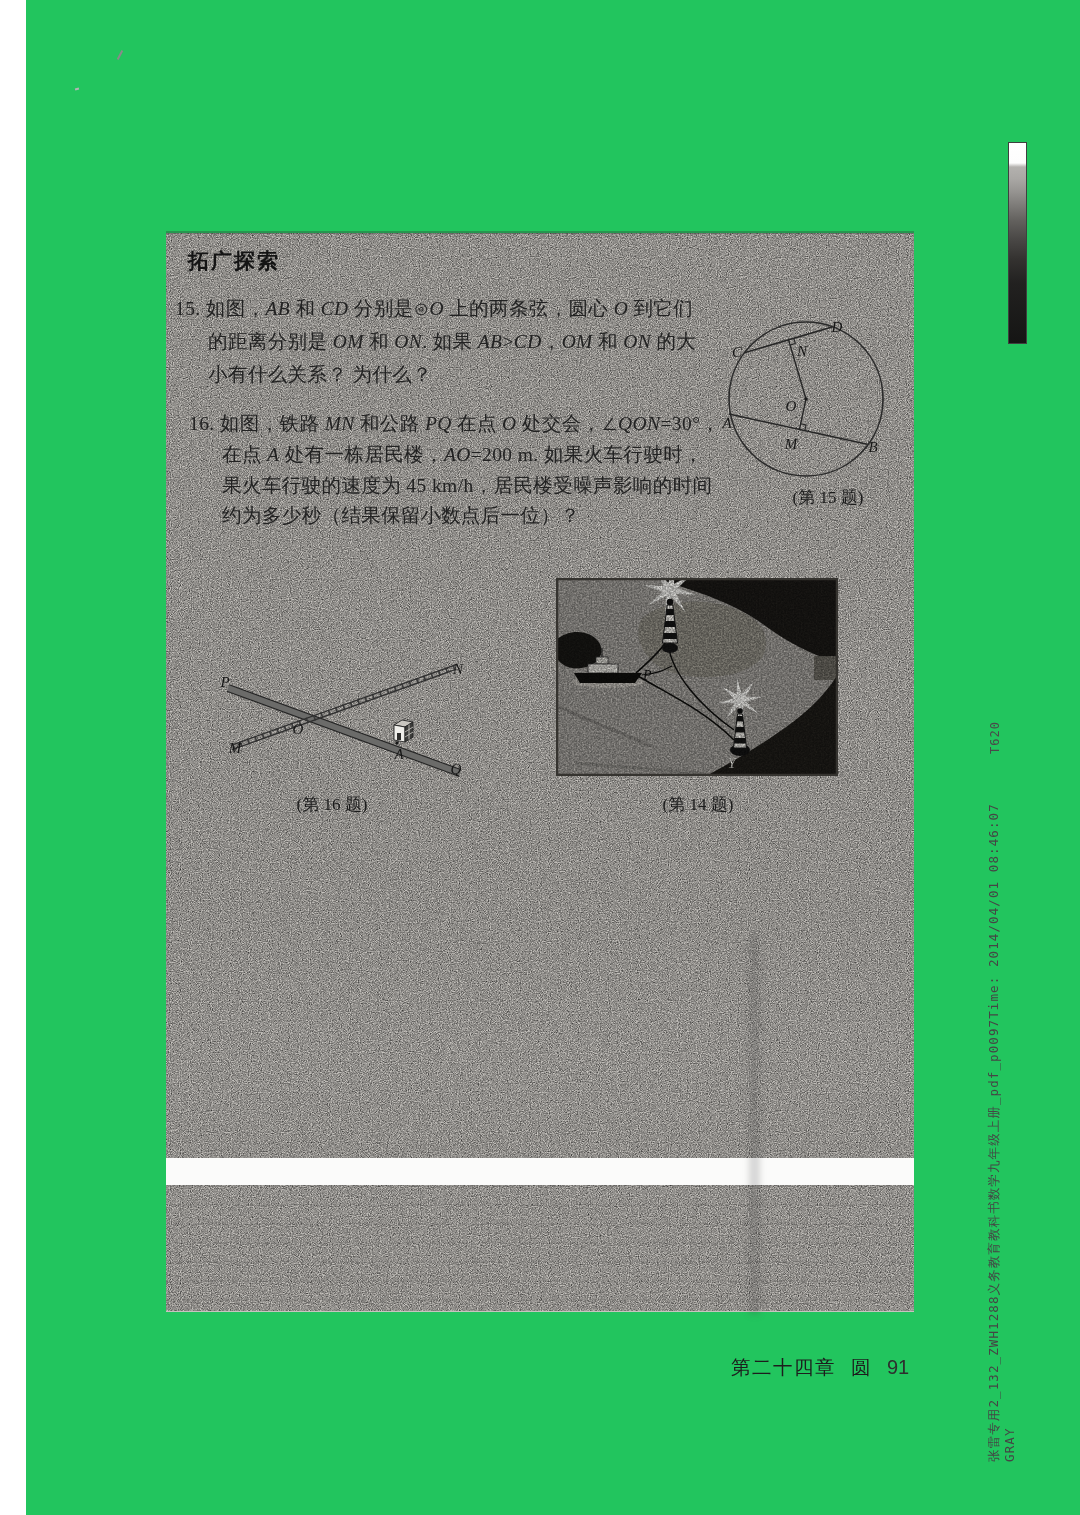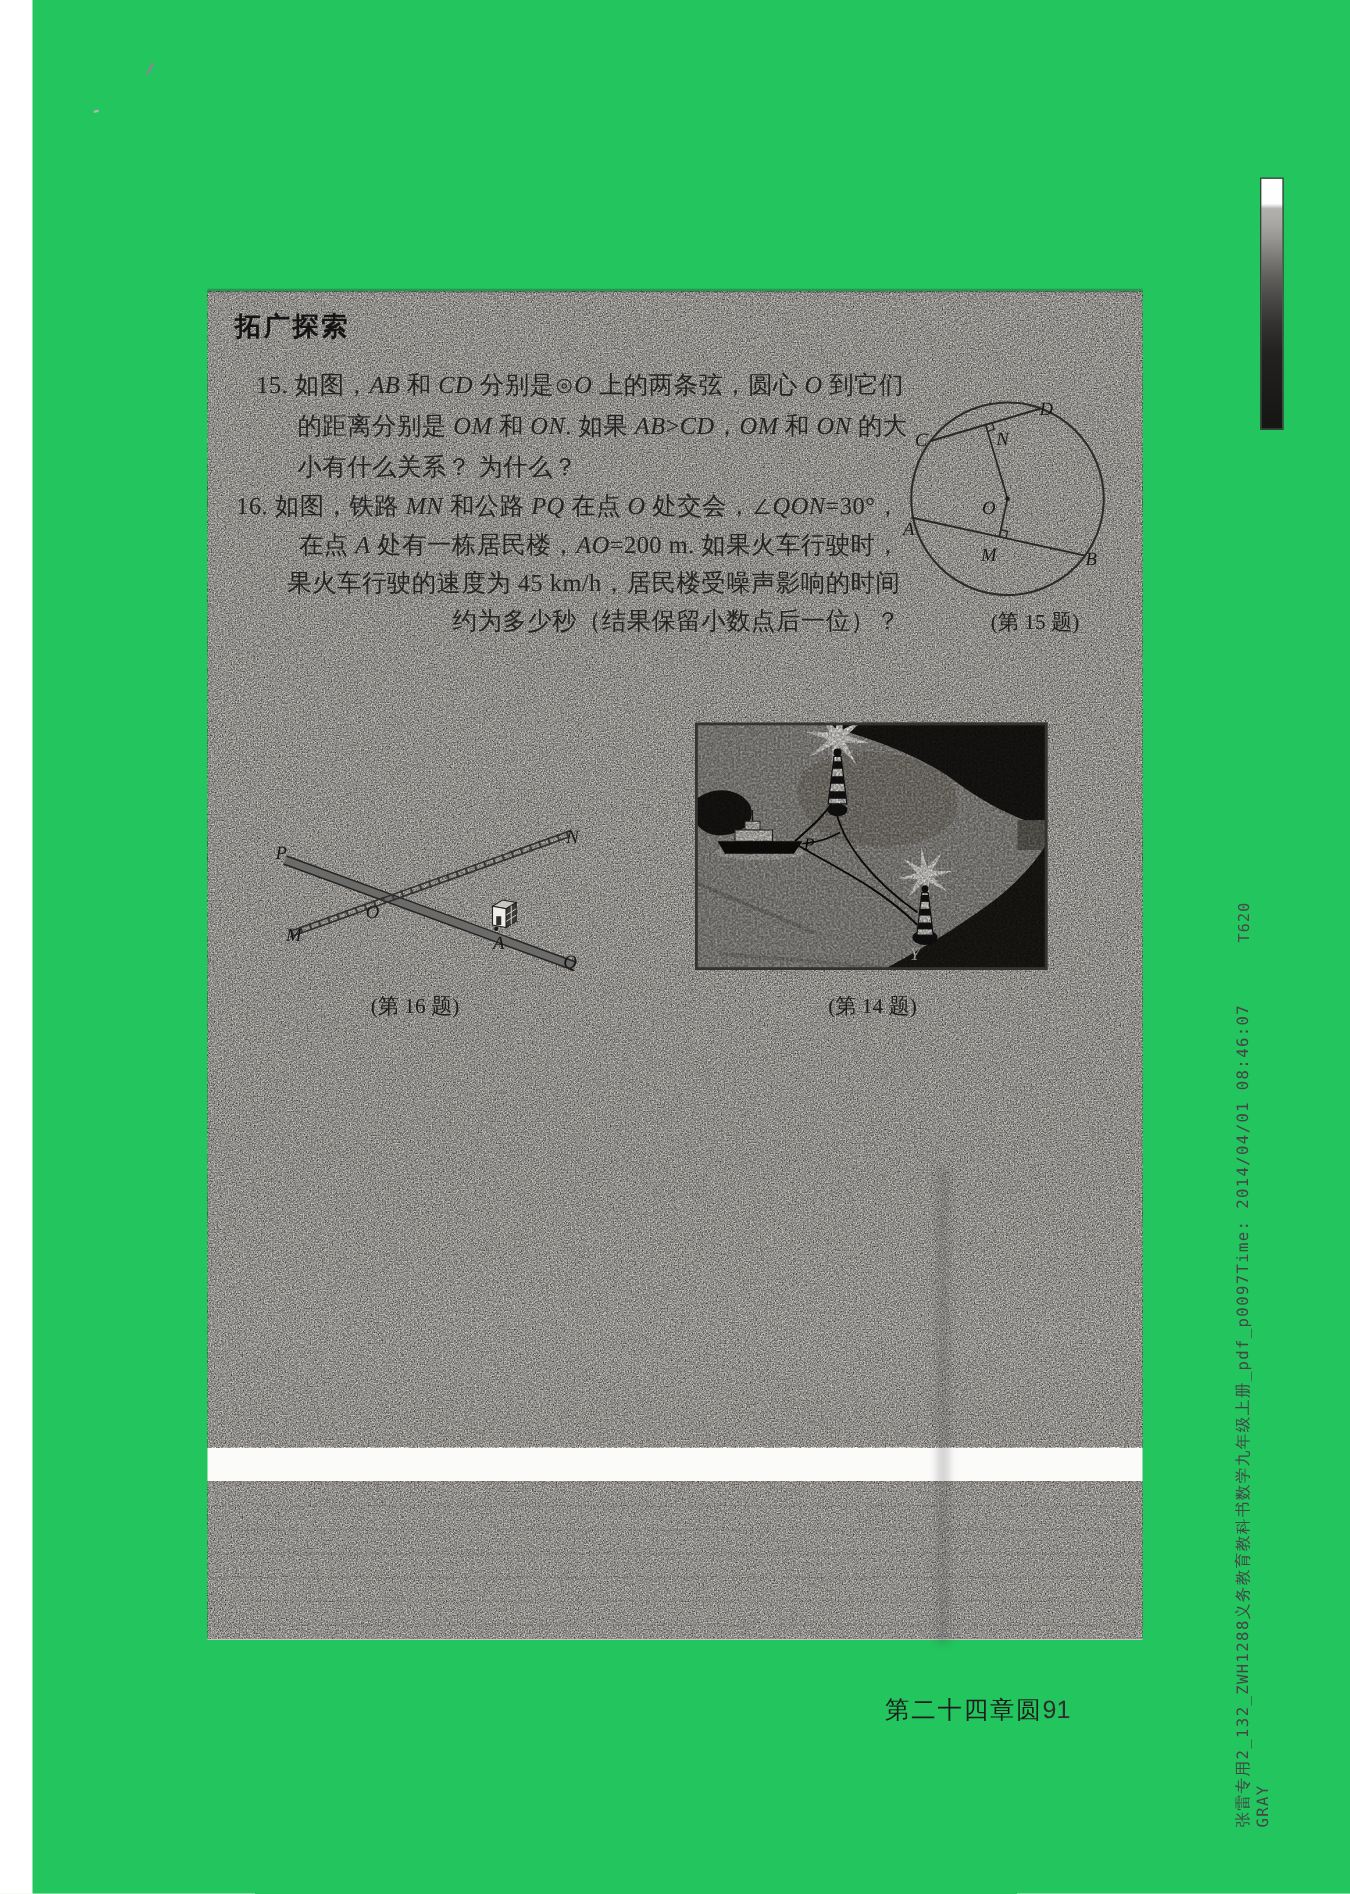--- a/index.html
+++ b/index.html
@@ -22,29 +22,29 @@
   
   .calib{position:absolute;left:982px;top:142px;width:17px;height:200px;border:1px solid #3f3f3f;
     background:linear-gradient(180deg,#ffffff 0%,#fdfdfd 10%,#b3b1ae 12%,#a9a7a4 18%,#979592 24%,
       #7e7c79 31%,#62605d 39%,#4a4846 48%,#343230 58%,#222120 70%,#151514 100%);}
   
   .heading{position:absolute;left:162px;top:247px;font-family:"Liberation Sans",sans-serif;
            font-weight:bold;font-size:21px;letter-spacing:2px;color:#141414;}
   .prob{position:absolute;font-size:19.5px;letter-spacing:.4px;color:#222;}
   .prob .pline{white-space:nowrap;}
   .prob .cont{padding-left:33px;}
-  #p15{left:179px;top:292px;line-height:33px;}
-  #p16{left:163px;top:391px;line-height:30.8px;text-align:right;}
+  #p15{left:149px;top:292px;line-height:33px;}
+  #p16{left:163px;top:409px;line-height:30.8px;}
   #p17{left:153px;top:826px;line-height:32.8px;}
   #p17 .cont{padding-left:32px;}
   .prob i{font-family:"Liberation Serif",serif;}
   .fig-caption{position:absolute;width:130px;text-align:center;font-size:17px;color:#1b1b1b;}
   .mlabel{font-family:"Liberation Serif",serif;font-style:italic;font-size:15px;fill:#161616;}
   .mlabel-s{font-family:"Liberation Serif",serif;font-style:italic;font-size:14px;}
-  .footer{position:absolute;left:682px;top:1354px;display:flex;align-items:baseline;
+  .footer{position:absolute;left:705px;top:1354px;display:flex;align-items:baseline;gap:15px;
           font-size:19.5px;letter-spacing:1.5px;color:#1d1d1d;justify-content:center;}
   .footer .pagenum{font-family:"Liberation Sans",sans-serif;font-size:20px;letter-spacing:0;color:#2e2e2e;}
   .side-text{position:absolute;left:960px;top:1462px;transform:rotate(-90deg);transform-origin:0 0;
      font-family:"DejaVu Sans Mono",monospace;font-size:12.5px;line-height:16px;letter-spacing:1.1px;
      color:#454545;white-space:nowrap;}
   .side-code{position:absolute;left:962px;top:754px;transform:rotate(-90deg);transform-origin:0 0;
      font-family:"DejaVu Sans Mono",monospace;font-size:12px;letter-spacing:1px;color:#4a4a4a;white-space:nowrap;}
   svg{position:absolute;overflow:visible;}
   .figsvg{overflow:hidden;}
 </style>

